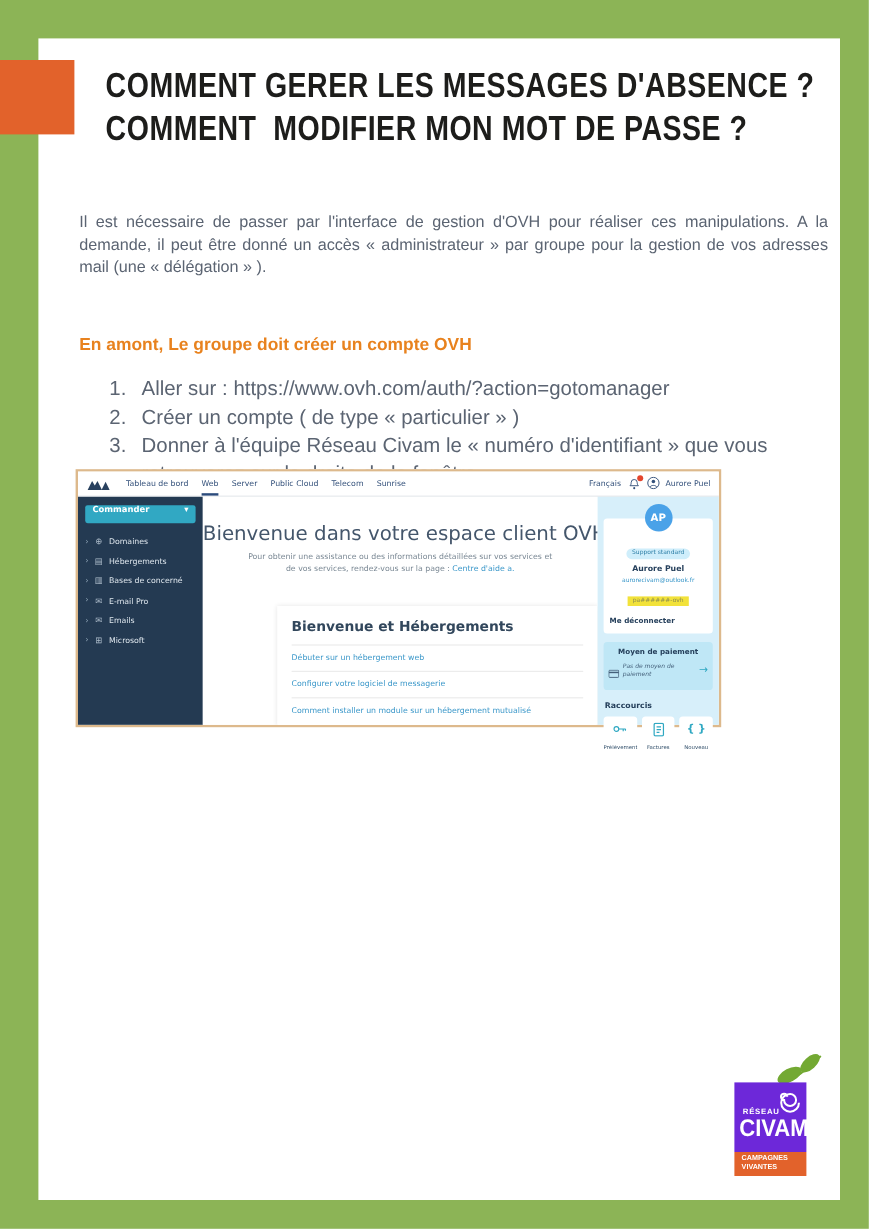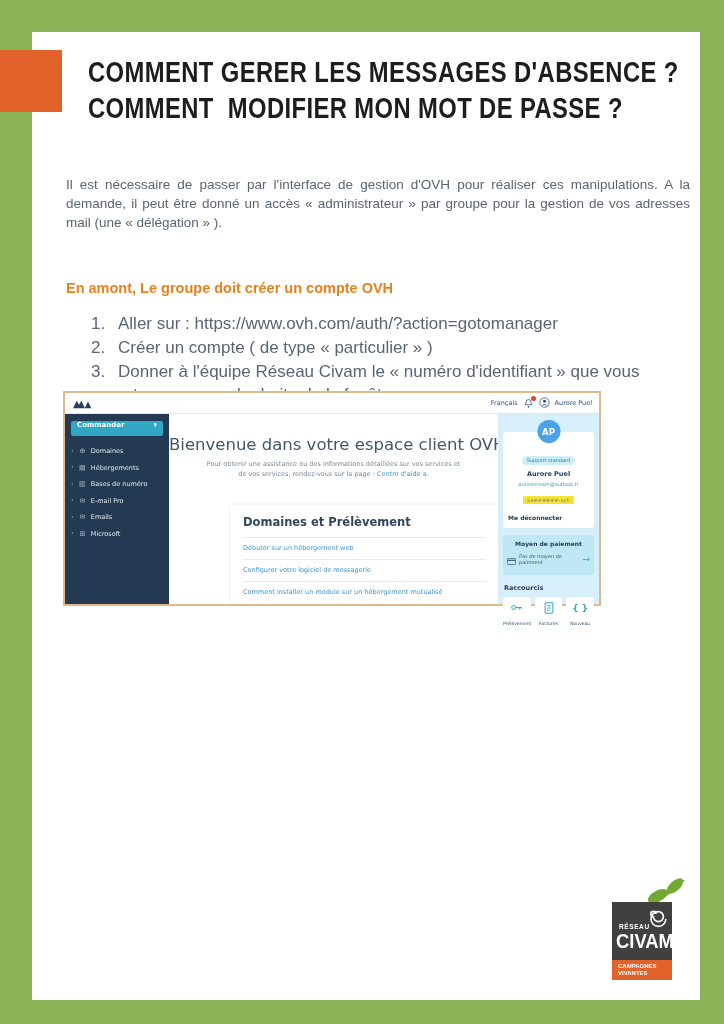--- a/index.html
+++ b/index.html
@@ -75,21 +75,21 @@
   .tiles { display:flex; gap:4px; }
   .tile { flex:1; text-align:center; min-width:0; }
   .tile-box { background:#fff; border-radius:3px; height:22px; display:flex; align-items:center;
               justify-content:center; color:#2fa8c2; }
   .tile-braces { font-size:9px; font-weight:bold; color:#2fa8c2; }
   .tile-label { font-size:4.5px; color:#33506b; margin-top:2px; white-space:nowrap; overflow:hidden; }
 
   
   .civam { position:absolute; left:610px; top:874px; width:82px; height:108px; }
   .civam-leaves { position:absolute; left:32px; top:0; }
-  .civam-square { position:absolute; left:2px; top:28px; width:60px; height:58px; background:#404040; color:#fff; }
+  .civam-square { position:absolute; left:2px; top:28px; width:60px; height:58px; background:#6d28d9; color:#fff; }
   .civam-spiral { position:absolute; right:2px; top:2px; }
   .civam-reseau { position:absolute; left:7px; top:21px; font-size:6.5px; font-weight:bold; letter-spacing:.6px; }
   .civam-name { position:absolute; left:4px; top:28px; font-size:20px; font-weight:bold;
                 transform:scaleX(.92); transform-origin:left; }
   .civam-band { position:absolute; left:2px; top:86px; width:60px; height:20px; background:#e2622b;
                 color:#fff; font-size:6px; font-weight:bold; line-height:1.25; padding:2.5px 0 0 6px; }
 </style>
 </head>
 <body>
 
@@ -113,20 +113,28 @@
   </ol>
 
   <div class="shot">
     <div class="shot-topbar">
       <span>
         <svg width="20" height="9" viewBox="0 0 26 12">
             <path d="M1 11 L6 1 L9 6.2 L12 1 L17 11 Z" fill="#29415f"></path>
             <path d="M16.5 11 L21 2 L25.5 11 Z" fill="#29415f"></path>
           </svg>
       </span>
+      <div class="nav-tabs">
+        <span class="nav-tab">Tableau de bord</span>
+        <span class="nav-tab active">Web</span>
+        <span class="nav-tab">Server</span>
+        <span class="nav-tab">Public Cloud</span>
+        <span class="nav-tab">Telecom</span>
+        <span class="nav-tab">Sunrise</span>
+      </div>
       <div class="topbar-right">
         <span>Français</span>
         <span class="bell-wrap">
           <svg width="11" height="11" viewBox="0 0 14 14">
               <path d="M7 2 a3.2 3.2 0 0 1 3.2 3.2 c0 2.2 .7 2.8 1.3 3.4 H2.5 c.6-.6 1.3-1.2 1.3-3.4 A3.2 3.2 0 0 1 7 2 Z" fill="none" stroke="#33507a" stroke-width="1"></path>
               <circle cx="7" cy="11.2" r="1.1" fill="#33507a"></circle>
             </svg>
           <span class="bell-badge"></span>
         </span>
         <span>
@@ -152,21 +160,21 @@
           <span>Domaines</span>
         </div>
         <div class="side-item">
           <span class="side-chevron">›</span>
           <span class="side-icon">▤</span>
           <span>Hébergements</span>
         </div>
         <div class="side-item">
           <span class="side-chevron">›</span>
           <span class="side-icon">▥</span>
-          <span>Bases de numéro</span>
+          <span>Bases de concerné</span>
         </div>
         <div class="side-item">
           <span class="side-chevron">›</span>
           <span class="side-icon">✉</span>
           <span>E-mail Pro</span>
         </div>
         <div class="side-item">
           <span class="side-chevron">›</span>
           <span class="side-icon">✉</span>
           <span>Emails</span>
@@ -179,21 +187,21 @@
       </div>
 
       <div class="shot-main">
         <div class="welcome-title">Bienvenue dans votre espace client OVHc</div>
         <div class="welcome-sub">
           <span>Pour obtenir une assistance ou des informations détaillées sur vos services et</span><br>
           <span>de vos services, rendez-vous sur la page :</span>
           <span class="help-link">Centre d'aide a.</span>
         </div>
         <div class="main-card">
-          <div class="card-title">Domaines et Prélèvement</div>
+          <div class="card-title">Bienvenue et Hébergements</div>
           <div class="card-link">Débuter sur un hébergement web</div>
           <div class="card-link">Configurer votre logiciel de messagerie</div>
           <div class="card-link">Comment installer un module sur un hébergement mutualisé</div>
         </div>
       </div>
 
       <div class="shot-panel">
         <div class="account-card">
           <div class="avatar">AP</div>
           <span class="badge">Support standard</span>

